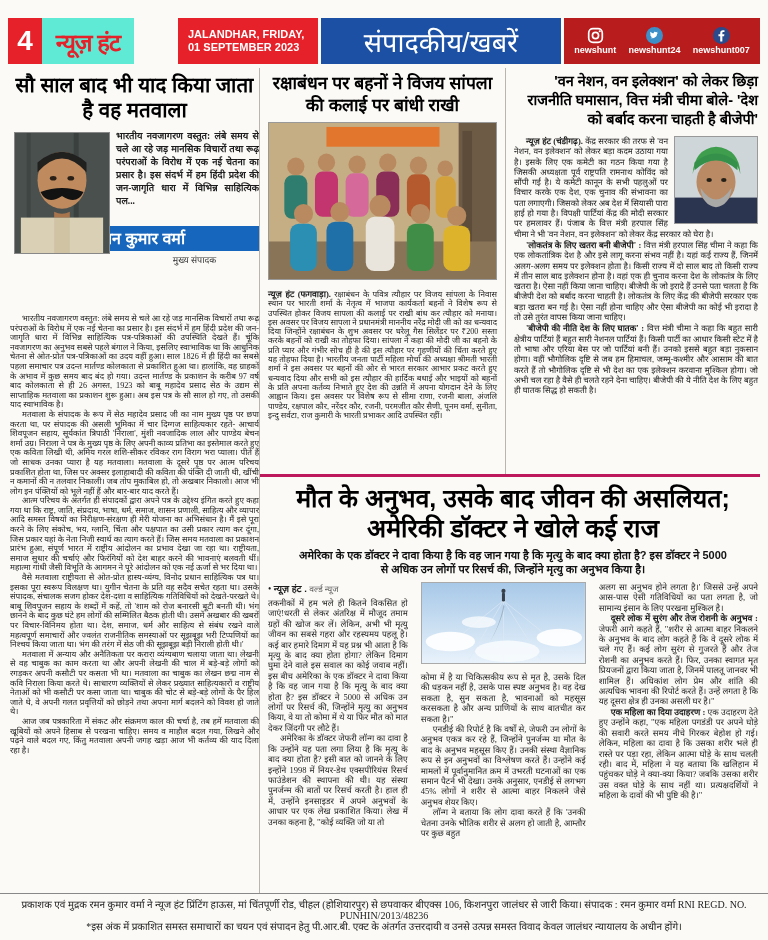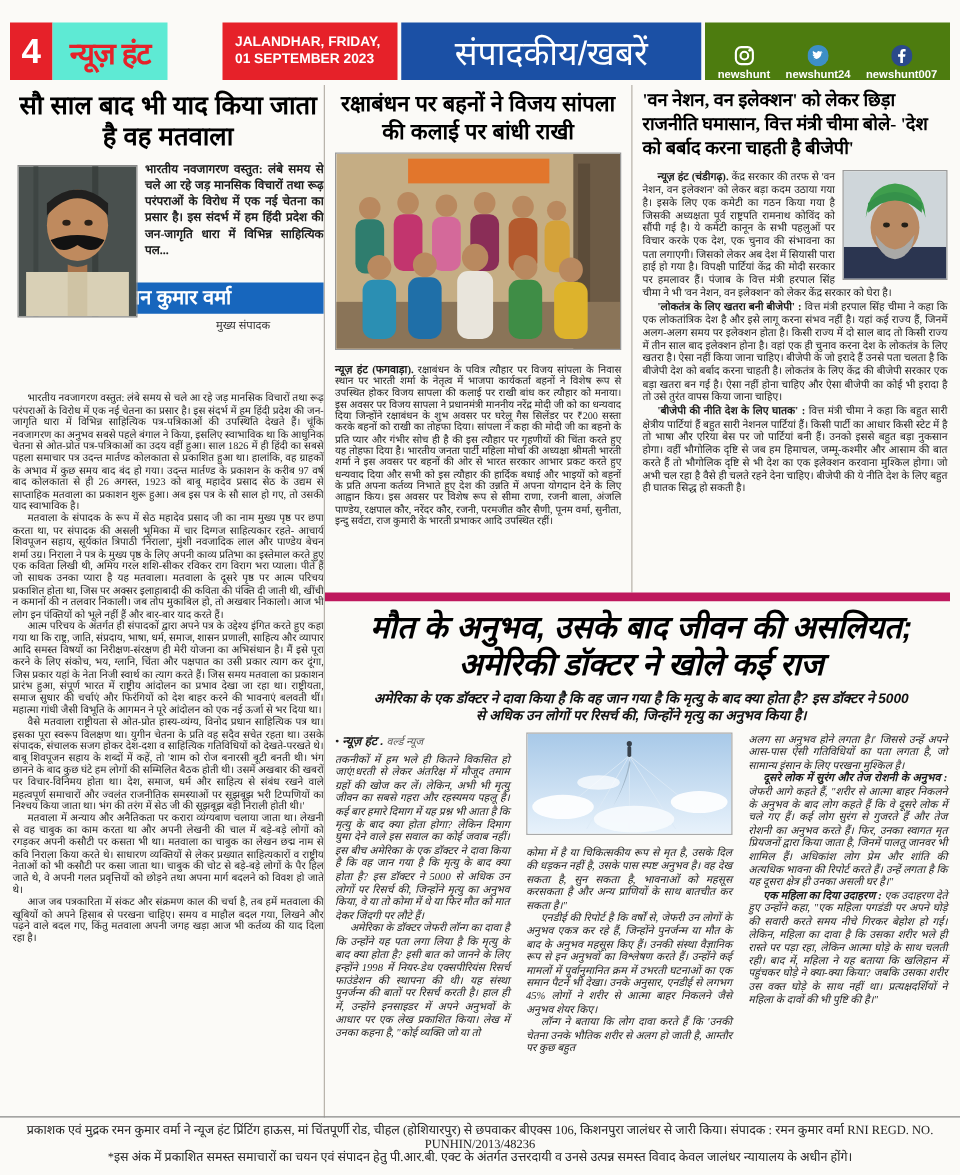--- a/index.html
+++ b/index.html
@@ -5,21 +5,21 @@
   * { margin:0; padding:0; box-sizing:border-box; }
   html,body { width:768px; height:940px; background:#fbfaf7; font-family:"Liberation Serif", serif; color:#1d1d1d; }
   .page { width:768px; height:940px; overflow:hidden; position:relative; padding:18px 8px 0 8px; }
 
   
   .masthead { display:flex; height:46px; align-items:stretch; }
   .pagenum { width:34px; background:#e62129; color:#fff; font-family:"Liberation Sans",sans-serif; font-weight:bold; font-size:28px; display:flex; align-items:center; justify-content:center; }
   .logo { width:92px; background:#5eead4; color:#e62129; font-family:"Liberation Sans",sans-serif; font-weight:bold; font-size:24px; display:flex; align-items:center; justify-content:center; letter-spacing:-1px; }
   .dateblock { width:140px; background:#e62129; color:#fff; font-family:"Liberation Sans",sans-serif; font-weight:bold; font-size:11px; line-height:13px; display:flex; flex-direction:column; justify-content:center; padding-left:10px;margin-left:44px; }
   .sectionbanner { flex:1; background:#1b50a5; color:#fff; font-family:"Liberation Sans",sans-serif; font-weight:normal; font-size:27px; display:flex; align-items:center; justify-content:center; margin-left:3px; }
-  .socialblock { width:196px; background:#4d7c0f; color:#fff; display:flex; align-items:flex-end; justify-content:space-around; margin-left:3px; padding:0 4px; }
+  .socialblock { width:196px; background:#b91c1c; color:#fff; display:flex; align-items:center; justify-content:space-around; margin-left:3px; padding:0 4px; }
   .social-item { display:flex; flex-direction:column; align-items:center; gap:1px; }
   .social-item .glyph { width:17px; height:17px; }
   .social-item .handle { font-family:"Liberation Sans",sans-serif; font-weight:bold; font-size:9px; }
 
   
   .content { display:flex; margin-top:4px; height:826px; }
   .col-left { width:252px; padding:2px 0 0 2px; border-right:1px solid #b9b4ac; overflow:hidden; }
   .col-rest { flex:1; display:flex; flex-direction:column; overflow:hidden; }
   .toprow { display:flex; height:406px; }
   .art-rakhi { width:246px; padding:2px 8px 0 8px; border-right:1px solid #b9b4ac; overflow:hidden; }
@@ -34,27 +34,27 @@
   .ed-byline-title { text-align:center; font-size:9px; margin:2px 0 6px 120px; color:#333; }
   .ed-body p { font-size:8.2px; line-height:9.6px; text-align:justify; text-indent:12px; }
 
   
   .rk-headline { font-family:"Liberation Sans",sans-serif; font-weight:bold; font-size:17.5px; line-height:22px; text-align:center; color:#000; margin:2px 0 6px 0; }
   .rk-photo { width:100%; height:158px; border:1px solid #999; margin-bottom:6px; }
   .rk-body { font-size:8.1px; line-height:9.3px; text-align:justify; }
   .rk-body b { font-size:8.6px; }
 
   
-  .el-headline { font-family:Liberation Serif, serif; font-weight:bold; font-size:14.5px; line-height:19px; text-align:left; color:#000; margin:2px 0 7px 0; }
+  .el-headline { font-family:Liberation Sans, sans-serif; font-weight:bold; font-size:14.5px; line-height:19px; text-align:right; color:#000; margin:2px 0 7px 0; }
   .el-photo { float:right; width:84px; height:88px; margin:0 0 3px 6px; border:1px solid #999; }
   .el-body p { font-size:8.3px; line-height:10.3px; text-align:justify; text-indent:12px; }
   .el-body p b { font-size:8.5px; }
 
   
-  .art-death { border-top:7px solid #be185d; flex:1; padding:6px 2px 0 8px; overflow:hidden;font-style:italic; }
+  .art-death { border-top:3px solid #be185d; flex:1; padding:6px 2px 0 8px; overflow:hidden; }
   .dt-headline { font-family:"Liberation Sans",sans-serif; font-weight:bold; font-size:25px; line-height:30px; text-align:center; color:#000; }
   .dt-subhead { font-family:"Liberation Sans",sans-serif; font-weight:bold; font-size:11px; line-height:14px; text-align:center; margin:5px auto 6px auto; width:88%; color:#111; }
   .dt-cols { display:grid; grid-template-columns:1fr 1.18fr 1.14fr; gap:13px; }
   .dt-byline { font-size:9.5px; margin-bottom:3px; }
   .dt-byline .bname { font-family:"Liberation Sans",sans-serif; font-weight:bold; }
   .dt-byline .bdesk { color:#555; font-size:8.5px; }
   .dt-col p { font-size:8.5px; line-height:10.4px; text-align:justify; }
   .dt-col p + p { text-indent:12px; }
   .dt-col p b { font-size:8.7px; }
   .dt-photo { width:100%; height:82px; border:1px solid #aaa; margin-bottom:4px; }

